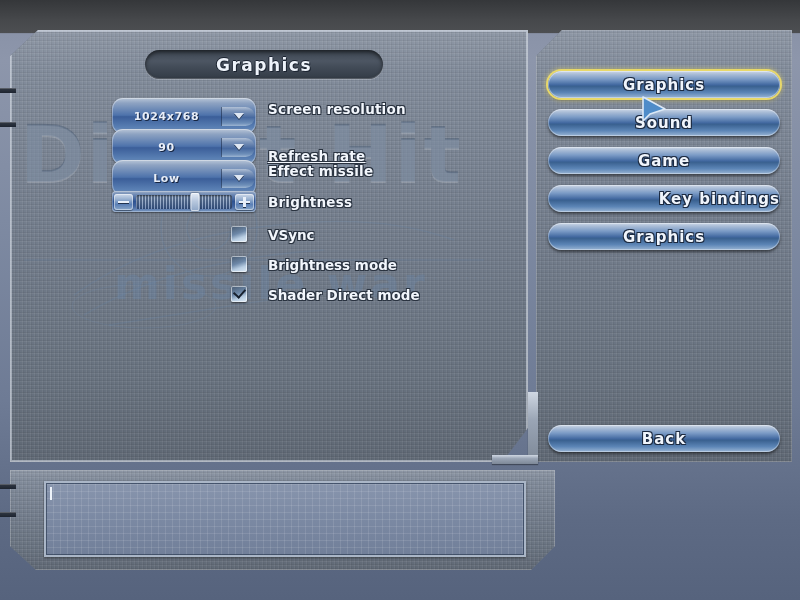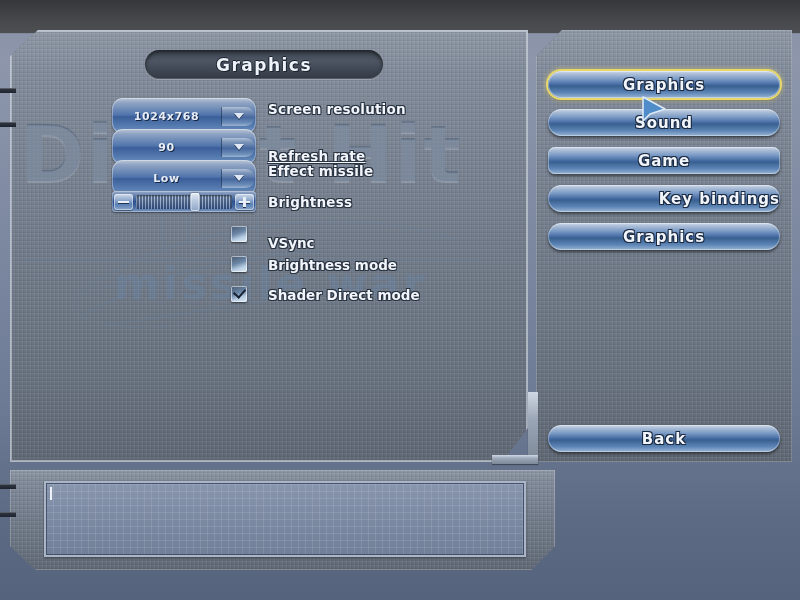--- a/index.html
+++ b/index.html
@@ -317,36 +317,36 @@
       <div class="row-label" style="top: 163px;">Effect missile</div>
       <div class="slider" style="top: 191px;">
         <div class="sl-btn sl-minus"></div>
         <div class="sl-track">
           <div class="sl-thumb" style="left:61%"></div>
         </div>
         <div class="sl-btn sl-plus"></div>
       </div>
       <div class="row-label" style="top: 194px;">Brightness</div>
       <div class="checkbox" style="top: 226px;"></div>
-      <div class="cb-label" style="top: 227px; margin-top: 8px;">VSync</div>
+      <div class="cb-label" style="top: 227px;">VSync</div>
       <div class="checkbox" style="top: 256px;"></div>
       <div class="cb-label" style="top: 257px;">Brightness mode</div>
       <div class="checkbox checked" style="top: 286px;"></div>
       <div class="cb-label" style="top: 287px;">Shader Direct mode</div>
     </div>
 
   <div id="side-panel" class="metal"></div>
   <div id="nav-buttons">
       <div class="nav-btn selected" style="top: 71px;">
         <span>Graphics</span>
       </div>
       <div class="nav-btn" style="top: 109px;">
         <span>Sound</span>
       </div>
-      <div class="nav-btn" style="top: 147px; border-radius: 7px;">
+      <div class="nav-btn" style="top: 147px;">
         <span>Game</span>
       </div>
       <div class="nav-btn" style="top: 185px; justify-content: flex-end;">
         <span>Key bindings</span>
       </div>
       <div class="nav-btn" style="top: 223px;">
         <span>Graphics</span>
       </div>
     </div>
 

